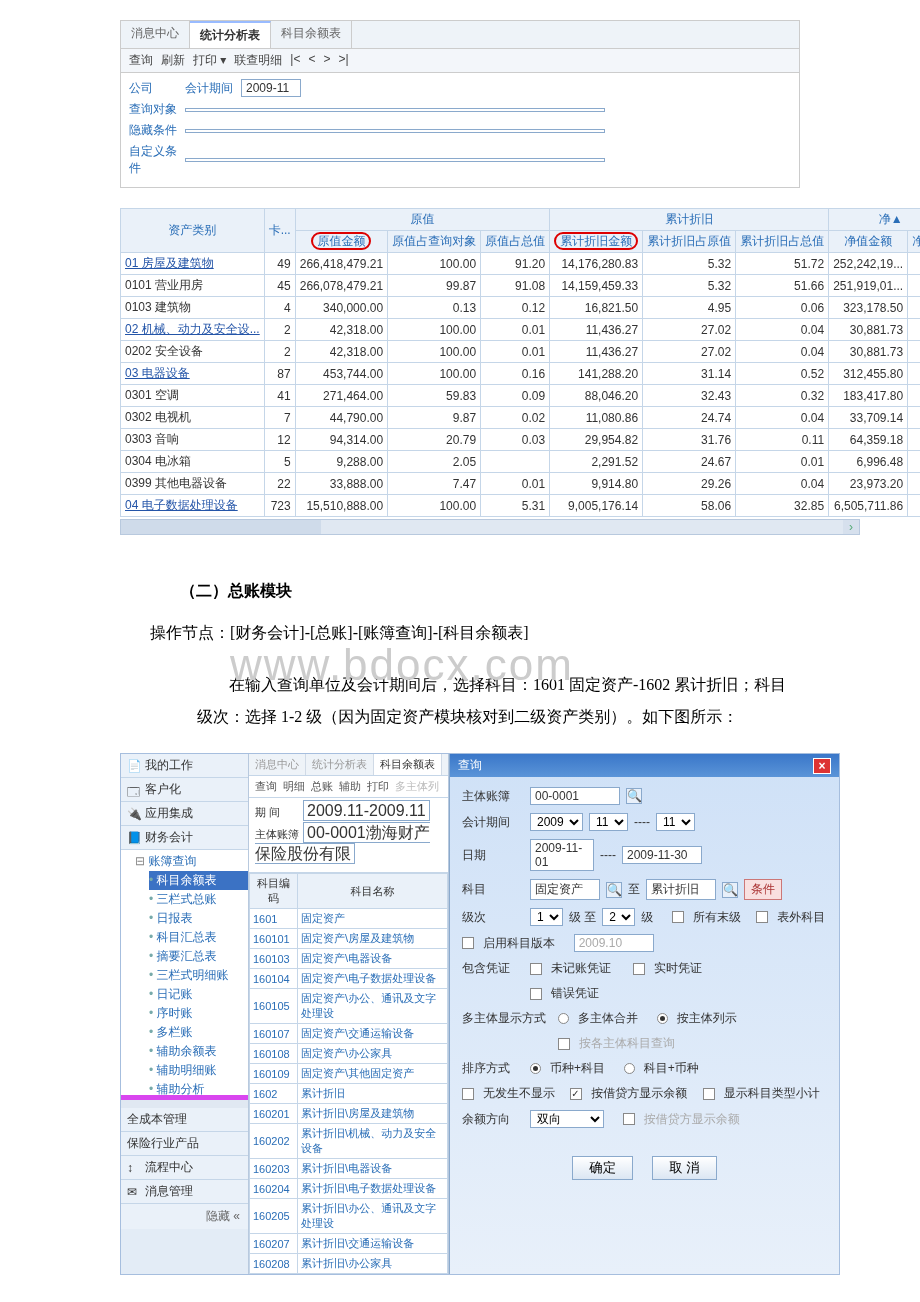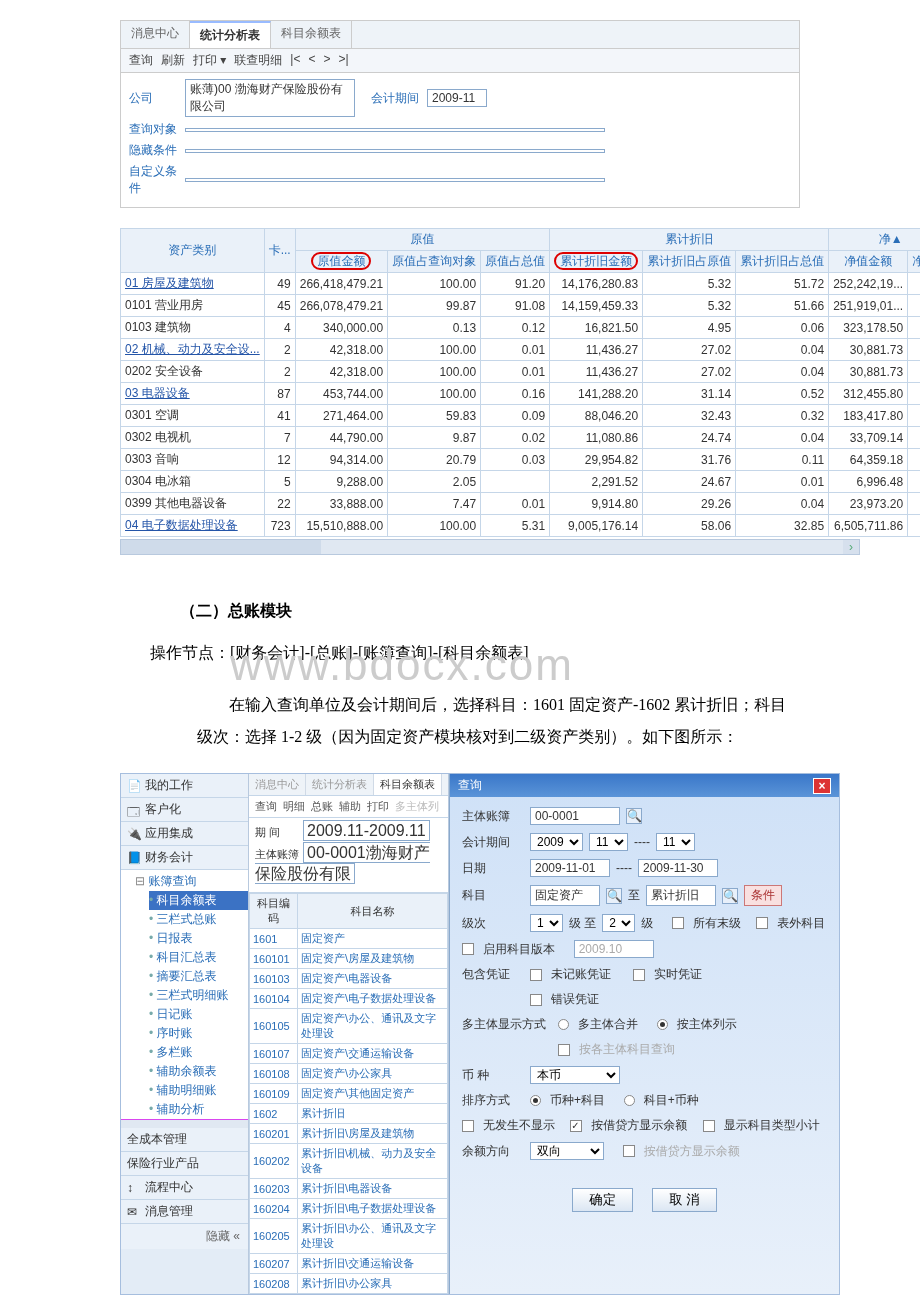--- a/index.html
+++ b/index.html
@@ -36,21 +36,21 @@
 
 .doc { margin: 40px 120px 0 150px; font-size: 16px; line-height: 2.0; color: #000; font-family: SimSun, serif; }
 .doc h3 { font-size: 16px; font-weight: bold; margin: 20px 0 10px 30px; }
 .watermark { position: absolute; left: 230px; top: 640px; font-size: 44px; color: #ccc; letter-spacing: 2px; pointer-events: none; font-family: Arial; }
 
 
 .app2 { display: flex; margin: 20px 80px 0 120px; border: 1px solid #a6bede; background: #eaf1f9; position: relative; }
 .nav { width: 128px; background: #e3ecf6; border-right: 1px solid #b8c9de; }
 .nav-sec { display: flex; align-items: center; gap: 4px; padding: 3px 6px; border-bottom: 1px solid #c5d6e8; color: #2a4; color: #244; color:#333; background:#eaf1f9; cursor: pointer; }
 .nav-sec .icon { width: 14px; height: 14px; display:inline-block; }
-.tree { background: #fff; font-size: 12px; padding: 2px 0; border-bottom: 1px solid #d946ef; max-height: 250px; overflow: hidden; }
+.tree { background: #fff; font-size: 12px; padding: 2px 0; border-bottom: 5px solid #d946ef; max-height: 250px; overflow: hidden; }
 .tree ul { list-style: none; padding-left: 14px; }
 .tree li { padding: 1px 0; color: #2a6eb7; cursor: pointer; white-space: nowrap; }
 .tree li.active { background: #3b72c4; color: #fff; }
 .tree li::before { content: "• "; color: #7aa; }
 .tree li.folder::before { content: "⊟ "; color: #888; }
 .tree-scroll { height:8px; background:#e0e8f2; position:relative; }
 .nav-hide { text-align: right; padding: 4px 8px; color: #666; background:#eaf1f9; }
 
 .mid { width: 200px; background: #fff; border-right: 1px solid #b8c9de; }
 .tabs2 { display: flex; background: #eef3f8; border-bottom: 1px solid #c5d6e8; font-size: 11px; }
@@ -101,21 +101,20 @@
     <span>打印 ▾</span>
     <span>联查明细</span>
     <span>|&lt;</span>
     <span>&lt;</span>
     <span>&gt;</span>
     <span>&gt;|</span>
   </div>
   <div class="form1">
     <div class="form-row">
       <label>公司</label>
-      <span class="txt w200">账薄)00 渤海财产保险股份有限公司</span>
       <label>会计期间</label>
       <span class="txt w60">2009-11</span>
     </div>
     <div class="form-row">
         <label>查询对象</label>
         <span class="txt long"></span>
       </div>
     <div class="form-row">
         <label>隐藏条件</label>
         <span class="txt long"></span>
@@ -469,21 +468,21 @@
         </div>
       <div class="dlg-row">
           <label>会计期间</label>
         <select class="sel"><option>2009</option></select>
         <select class="sel"><option>11</option></select>
         <span>----</span>
         <select class="sel"><option>11</option></select>
       </div>
       <div class="dlg-row">
           <label>日期</label>
-          <span class="txt" style="width:80px">2009-11-01</span>
+          <span class="txt" style="width:64px">2009-11-01</span>
           <span>----</span>
           <span class="txt" style="width:80px">2009-11-30</span>
         </div>
       <div class="dlg-row">
           <label>科目</label>
           <span class="txt" style="width:70px">固定资产</span>
           <span class="mag">🔍</span>
           <span>至</span>
           <span class="txt" style="width:70px">累计折旧</span>
           <span class="mag">🔍</span>
@@ -496,24 +495,20 @@
           <label></label>
           <span class="chk"></span>
           <span>错误凭证</span>
         </div>
       <div class="dlg-row"><label style="width:90px">多主体显示方式</label><span class="radio"></span><span>多主体合并</span>&nbsp;&nbsp;<span class="radio on"></span><span>按主体列示</span></div>
       <div class="dlg-row">
           <label style="width:90px"></label>
           <span class="chk"></span>
           <span style="color:#aaa">按各主体科目查询</span>
         </div>
-      <div class="dlg-row">
-          <label>币 种</label>
-          <select class="sel" style="width:90px"><option>本币</option></select>
-        </div>
       <div class="dlg-row"><label>排序方式</label><span class="radio on"></span><span>币种+科目</span>&nbsp;&nbsp;<span class="radio"></span><span>科目+币种</span></div>
       <div class="dlg-row"><span class="chk"></span><span>无发生不显示</span>&nbsp;<span class="chk chkd"></span><span>按借贷方显示余额</span>&nbsp;<span class="chk"></span><span>显示科目类型小计</span></div>
       <div class="dlg-row"><label>余额方向</label><select class="sel" style="width:74px"><option>双向</option></select>&nbsp;&nbsp;<span class="chk"></span><span style="color:#aaa">按借贷方显示余额</span></div>
       <div class="dlg-btns">
         <button>确定</button>
         <button>取 消</button>
       </div>
     </div>
   </div>
 </div>

